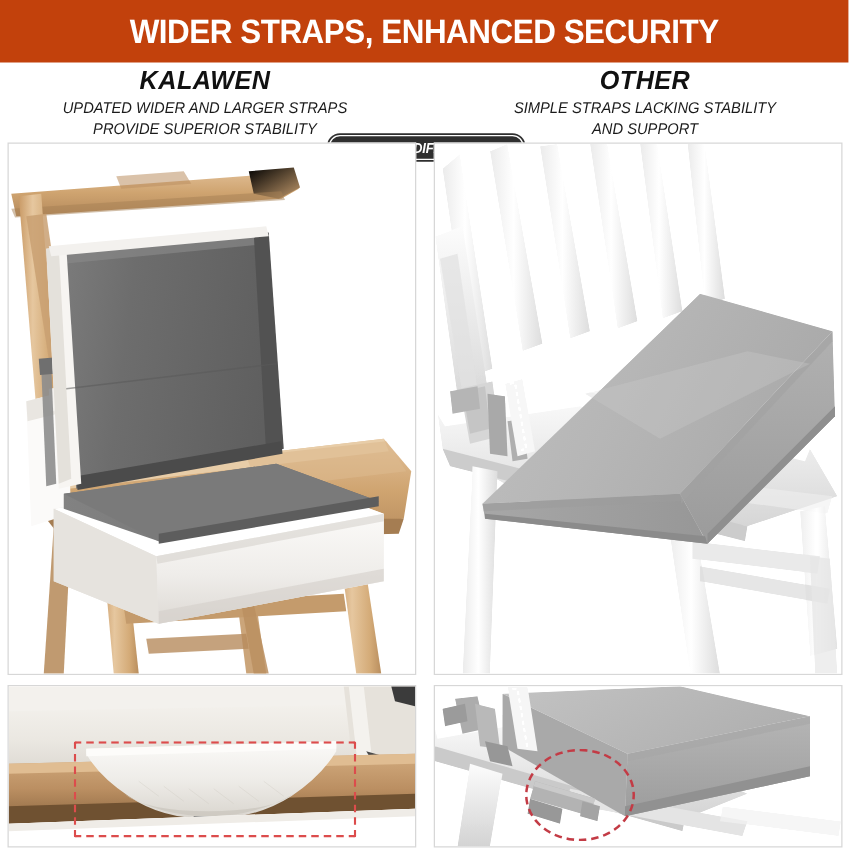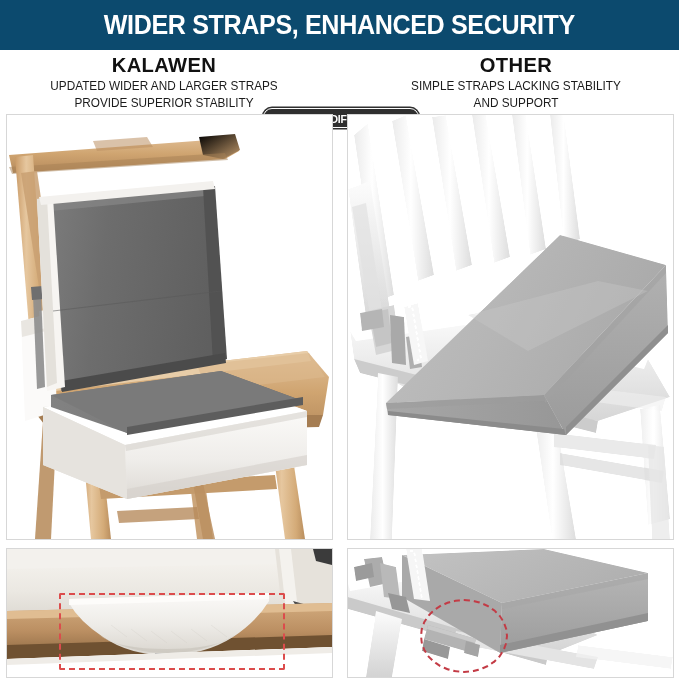--- a/index.html
+++ b/index.html
@@ -1,27 +1,27 @@
 <!DOCTYPE html>
 <html><head>
 <meta charset="utf-8">
 <style>
   html,body{margin:0;padding:0;background:#fff;}
   body{width:679px;height:679px;font-family:"Liberation Sans",sans-serif;-webkit-font-smoothing:antialiased;}
   .page{position:relative;width:679px;height:679px;background:#fff;overflow:hidden;}
 
   
-  .banner{position:absolute;left:0;top:0;width:679px;height:50px;background:#0c4a6e;
+  .banner{position:absolute;left:0;top:0;width:679px;height:50px;background:#c2410c;
           display:flex;align-items:center;justify-content:center;}
   .banner-title{color:#ffffff;font-size:27px;font-weight:bold;letter-spacing:-0.4px;
                 transform:scaleX(0.93);transform-origin:center;white-space:nowrap;
                 font-family:"Liberation Sans",sans-serif;}
 
   
-  .caption-row{position:absolute;left:0;top:50px;width:679px;height:64px;}
+  .caption-row{position:absolute;left:0;top:50px;width:679px;height:64px;font-style:italic;}
   .cap-col{position:absolute;top:2px;width:300px;text-align:center;}
   .cap-col.left{left:14px;}
   .cap-col.right{left:366px;text-align:center;}
   .cap-head{font-size:21px;font-weight:bold;color:#111;letter-spacing:0.4px;line-height:25px;
             transform:scaleX(0.96);}
   .cap-sub{font-size:12.4px;color:#1b1b1b;line-height:15px;margin-top:2px;
            transform:scaleX(0.95);white-space:nowrap;}
   .badge{position:absolute;left:263px;top:58px;width:154px;height:18px;border-radius:9px;
          background:#2f2f2f;border:1.6px solid #fff;box-shadow:0 0 0 1.4px #2f2f2f;
          display:flex;align-items:center;justify-content:center;}

